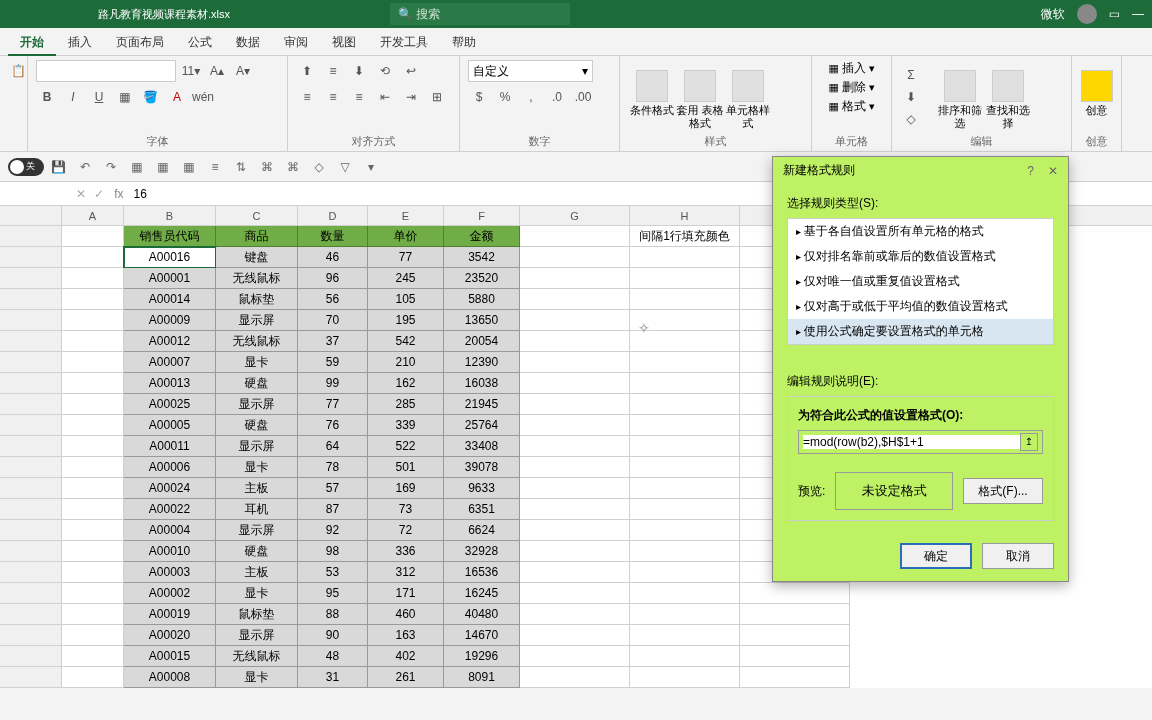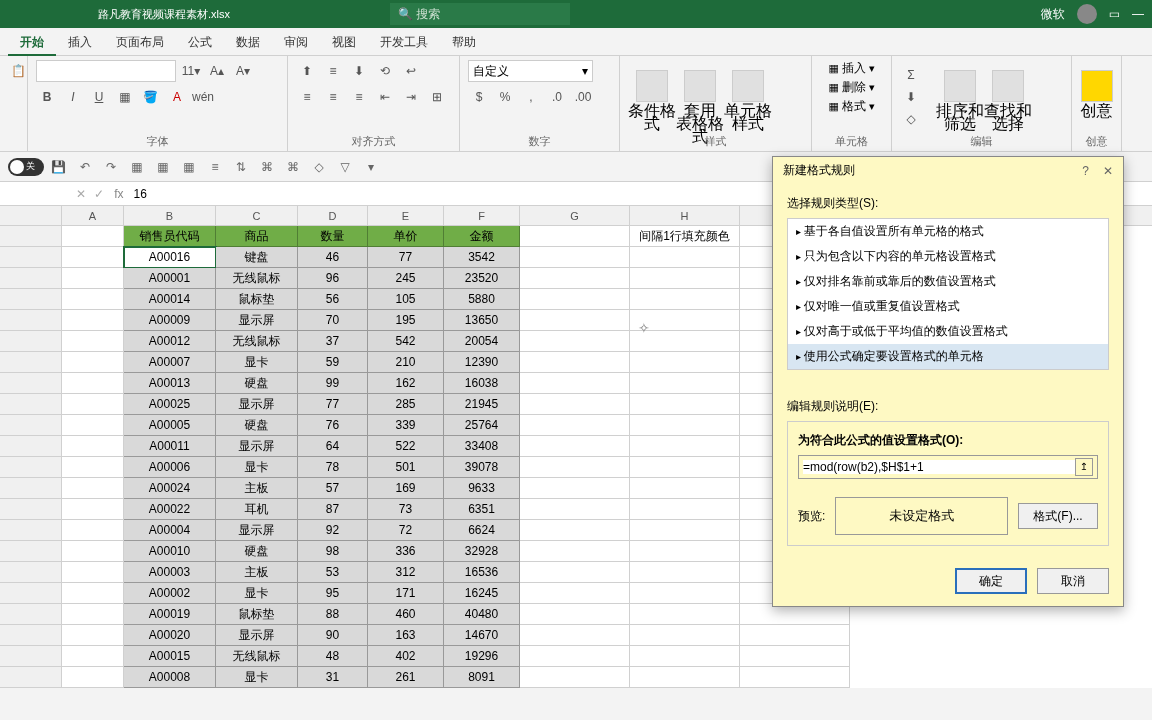--- a/index.html
+++ b/index.html
@@ -14,40 +14,40 @@
 .tabs .tab.active{color:#1e6b3a;border-bottom:2px solid #1e6b3a;font-weight:bold}
 .ribbon{height:96px;background:#f3f3f3;display:flex;border-bottom:1px solid #d0d0d0}
 .rgroup{border-right:1px solid #d0d0d0;padding:4px 8px;display:flex;flex-direction:column;position:relative}
 .rgroup .lbl{position:absolute;bottom:2px;left:0;right:0;text-align:center;font-size:11px;color:#666}
 .rgroup .icons{display:flex;gap:4px;flex-wrap:wrap;align-items:center}
 .ricon{width:22px;height:22px;display:flex;align-items:center;justify-content:center;color:#555;cursor:pointer}
 .font-box{width:140px;height:22px;border:1px solid #ccc;background:#fff}
 .num-box{width:125px;height:22px;border:1px solid #ccc;background:#fff;display:flex;align-items:center;padding:0 4px;font-size:11px}
 .bigbtn{width:48px;text-align:center;cursor:pointer;padding-top:6px}
 .bigbtn .bi{width:32px;height:32px;margin:0 auto 2px;background:#e0e0e0;border:1px solid #ccc}
-.bigbtn .bt{font-size:16px;line-height:13px}
+.bigbtn .bt{font-size:11px;line-height:13px}
 .qat{height:30px;background:#f3f3f3;display:flex;align-items:center;gap:4px;padding:0 8px;border-bottom:1px solid #d0d0d0}
 .qat .qi{width:22px;height:22px;display:flex;align-items:center;justify-content:center;color:#666;cursor:pointer}
 .qat .toggle{width:36px;height:18px;border-radius:9px;background:#333;position:relative}
 .qat .toggle::after{content:"";width:14px;height:14px;border-radius:50%;background:#fff;position:absolute;top:2px;left:2px}
 .fbar{height:24px;display:flex;align-items:center;border-bottom:1px solid #d0d0d0;background:#fff}
 .fbar .nb{width:72px;border-right:1px solid #d0d0d0;padding:0 4px}
 .fbar .fx{padding:0 6px;color:#888}
 .fbar .fi{flex:1;padding:0 4px}
 .grid{position:relative;background:#fff}
 .colhead{display:flex;height:20px;background:#f0f0f0;border-bottom:1px solid #d0d0d0}
 .colhead .ch{border-right:1px solid #d0d0d0;text-align:center;line-height:20px;color:#555;font-size:11px}
 .rows{position:relative}
 .row{display:flex;height:21px}
 .row .rh{width:62px;background:#f0f0f0;border-right:1px solid #d0d0d0;border-bottom:1px solid #d0d0d0}
 .row .c{border-right:1px solid #999;border-bottom:1px solid #999;text-align:center;line-height:20px;font-size:12px;background:#d9d9d9}
 .row.hdr .c{background:#70ad47;color:#000;border-right:1px solid #507e34;border-bottom:1px solid #507e34;font-weight:normal}
 .row .c.wide{border-right:1px solid #d0d0d0;border-bottom:1px solid #d0d0d0;background:#fff}
 .row .c.sel{background:#fff;outline:2px solid #1e6b3a;outline-offset:-1px}
-.dialog{position:absolute;top:156px;left:772px;width:352px;background:#fef9c3;border:1px solid #888;box-shadow:0 4px 12px rgba(0,0,0,.3)}
+.dialog{position:absolute;top:156px;left:772px;width:297px;background:#bef264;border:1px solid #888;box-shadow:0 4px 12px rgba(0,0,0,.3)}
 .dlg-title{height:28px;display:flex;align-items:center;padding:0 10px;font-size:12px;border-bottom:1px solid transparent}
 .dlg-title .dx{margin-left:auto;display:flex;gap:14px;color:#666}
 .dlg-body{padding:10px 14px}
 .dlg-sec{font-size:12px;margin-bottom:6px}
 .rule-list{border:1px solid #ccc;background:#fff}
 .rule-list .ri{padding:4px 8px;font-size:12px;cursor:pointer}
 .rule-list .ri.sel{background:#d8e6f2}
 .rule-list .ri::before{content:"▸ ";font-size:10px}
 .formula-box{border:1px solid #999;height:24px;display:flex;align-items:center;padding:0 4px;margin-top:6px}
 .formula-box input{border:none;flex:1;outline:none;font-size:12px}
@@ -513,21 +513,20 @@
     <span>新建格式规则</span>
     <div class="dx">
       <span>?</span>
       <span>✕</span>
     </div>
   </div>
   <div class="dlg-body">
     <div class="dlg-sec">选择规则类型(S):</div>
     <div class="rule-list" id="rulelist">
         <div class="ri">基于各自值设置所有单元格的格式</div>
-        <div class="ri">只为包含以下内容的单元格设置格式</div>
         <div class="ri">仅对排名靠前或靠后的数值设置格式</div>
         <div class="ri">仅对唯一值或重复值设置格式</div>
         <div class="ri">仅对高于或低于平均值的数值设置格式</div>
         <div class="ri sel">使用公式确定要设置格式的单元格</div>
       </div>
     <div class="dlg-sec" style="margin-top:28px">编辑规则说明(E):</div>
     <div style="border:1px solid #ccc;padding:10px">
       <div style="font-size:12px;font-weight:bold">为符合此公式的值设置格式(O):</div>
       <div class="formula-box">
         <input value="=mod(row(b2),$H$1+1" style="">

